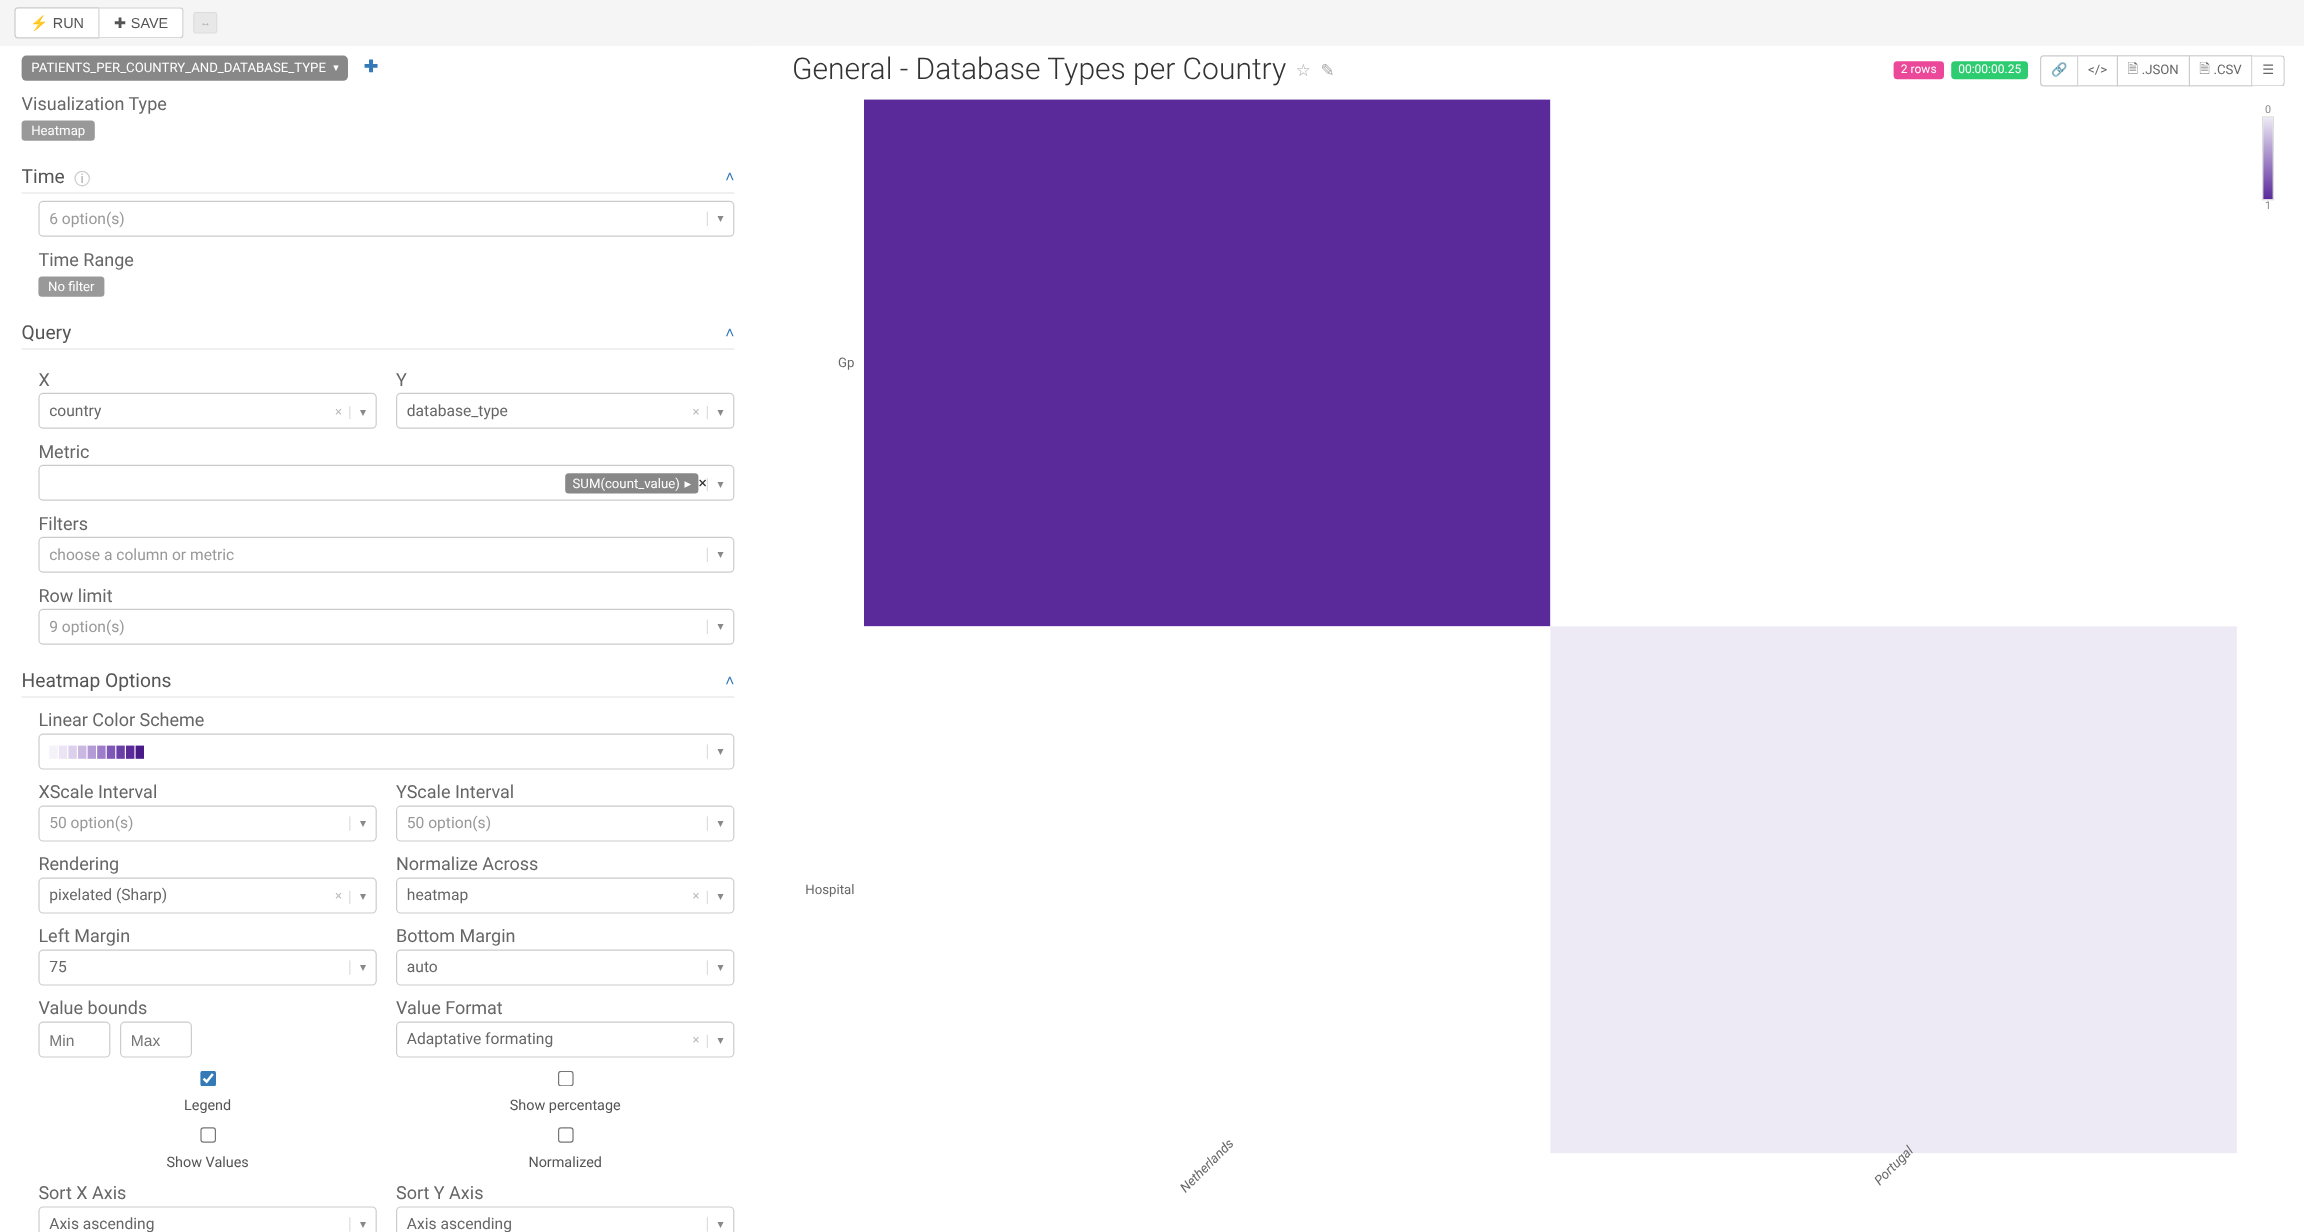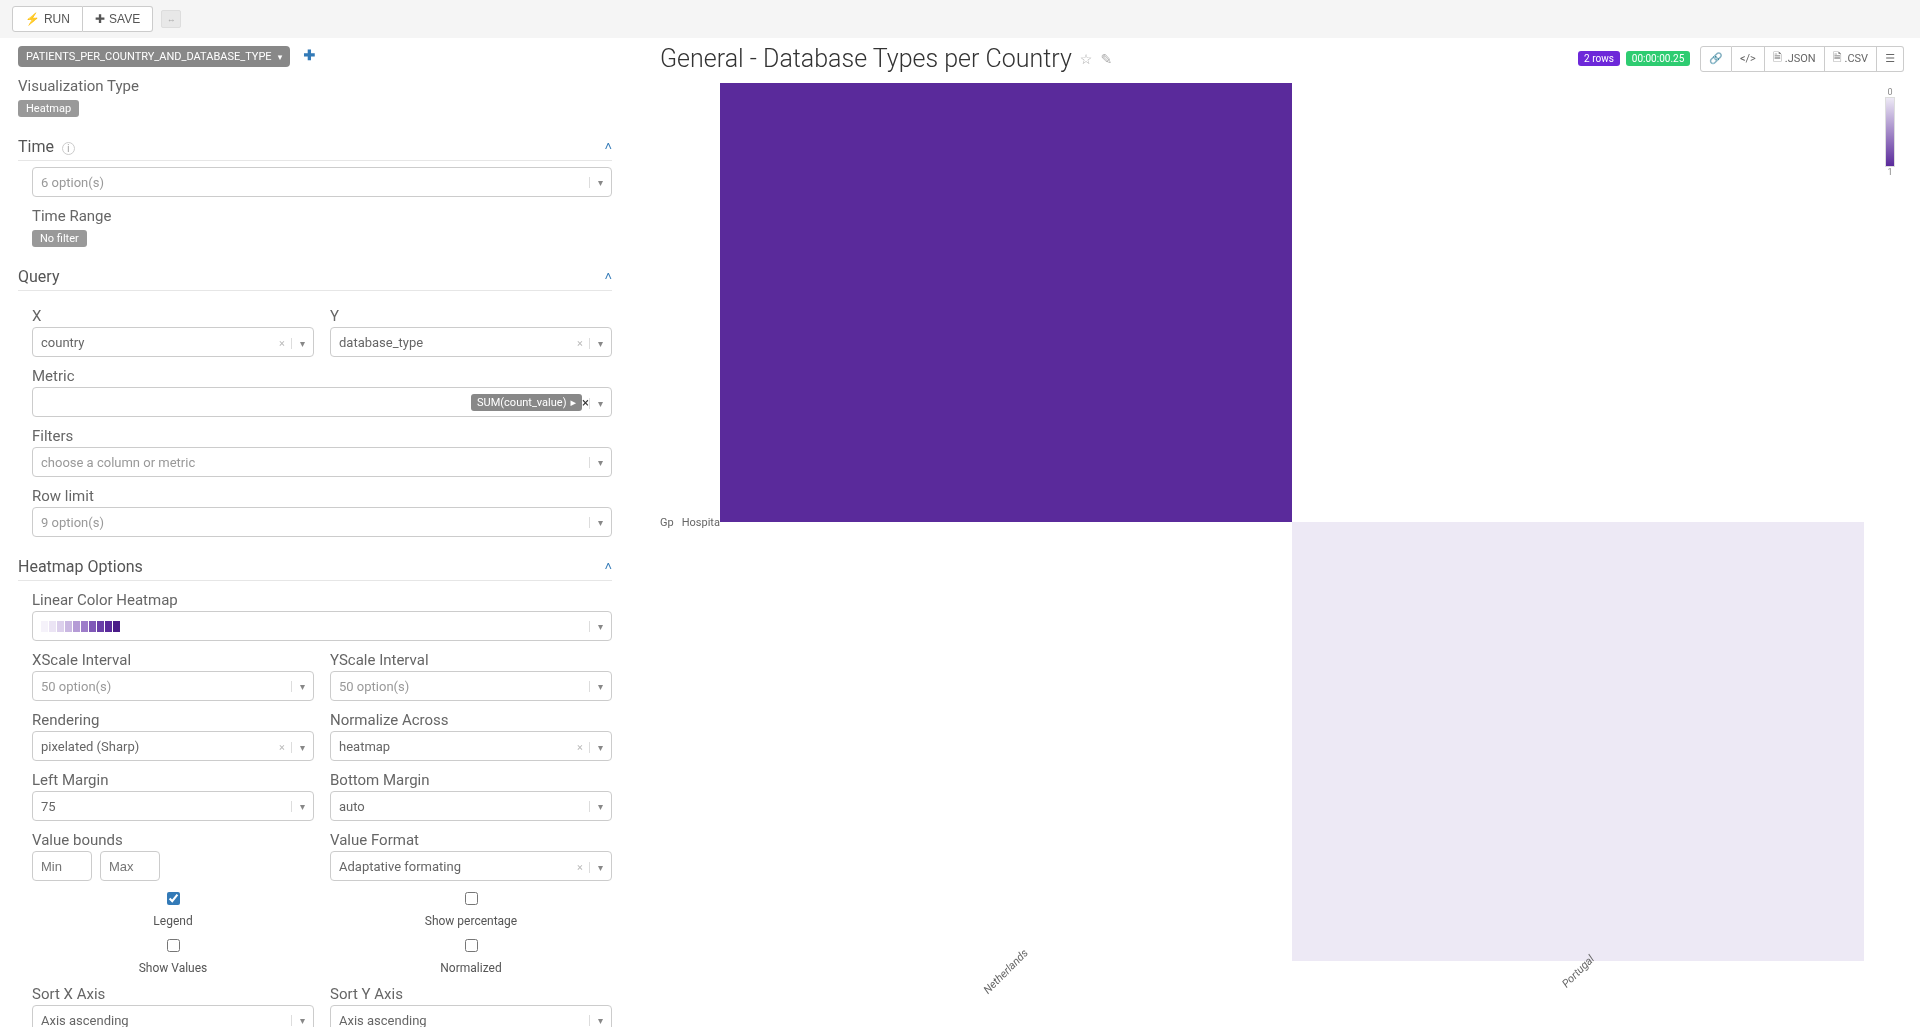--- a/index.html
+++ b/index.html
@@ -212,21 +212,21 @@
     display: flex;
     align-items: center;
     gap: 6px;
   }
   .badge {
     font-size: 10px;
     padding: 2px 6px;
     border-radius: 3px;
     color: #fff;
   }
-  .badge-gray { background: #6d28d9; }
+  .badge-gray { background: #ec4899; }
   .badge-green { background: #2ecc71; }
   .icon-btn {
     border: 1px solid #ccc;
     background: #fff;
     height: 26px;
     padding: 0 8px;
     display: inline-flex;
     align-items: center;
     gap: 3px;
     font-size: 11px;
@@ -237,20 +237,21 @@
   .icon-btn:first-of-type { border-radius: 3px 0 0 3px; }
   .icon-btn:last-of-type { border-radius: 0 3px 3px 0; }
   .chart-area {
     flex: 1;
     position: relative;
     display: flex;
   }
   .yaxis {
     width: 60px;
     display: flex;
+    flex-direction: column;
   }
   .yaxis .ylabel {
     flex: 1;
     display: flex;
     align-items: center;
     justify-content: flex-end;
     padding-right: 8px;
     font-size: 11px;
     color: #666;
   }
@@ -414,21 +415,21 @@
           <span class="caret">▾</span>
         </div>
       </div>
 
       
       <div class="section-header">
         <span>Heatmap Options</span>
         <span class="chev-collapse">˄</span>
       </div>
       <div style="padding-left:14px;">
-        <div class="field-label">Linear Color Heatmap</div>
+        <div class="field-label">Linear Color Scheme</div>
         <div class="select">
           <span class="color-swatches" id="swatches">
               <span style="background: rgb(245, 242, 250);"></span>
               <span style="background: rgb(235, 228, 244);"></span>
               <span style="background: rgb(220, 208, 236);"></span>
               <span style="background: rgb(202, 184, 226);"></span>
               <span style="background: rgb(181, 155, 214);"></span>
               <span style="background: rgb(157, 124, 201);"></span>
               <span style="background: rgb(127, 88, 183);"></span>
               <span style="background: rgb(106, 63, 168);"></span>

